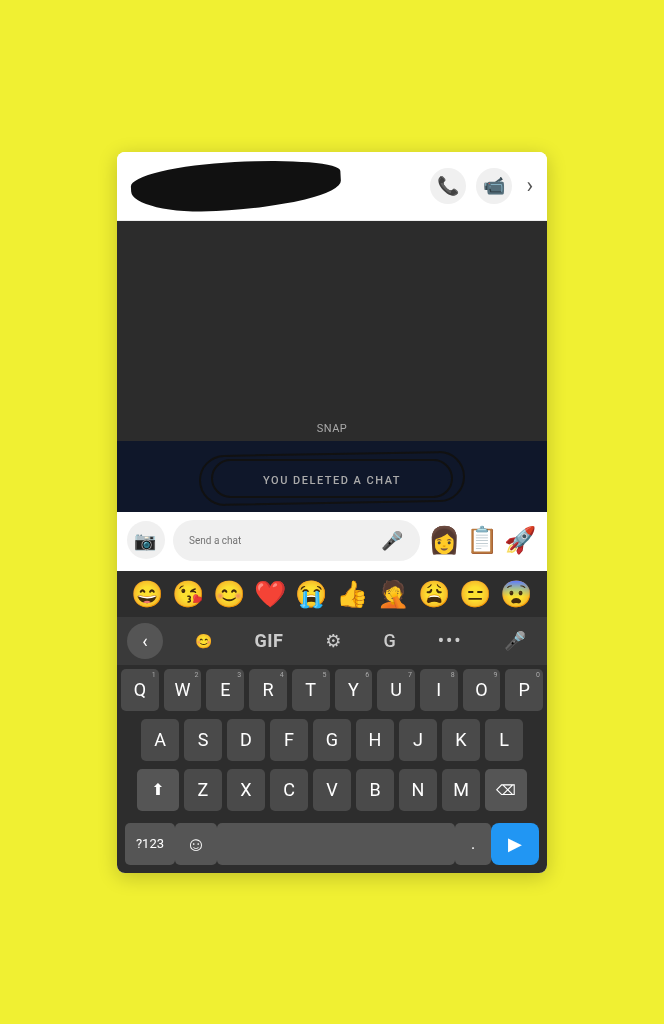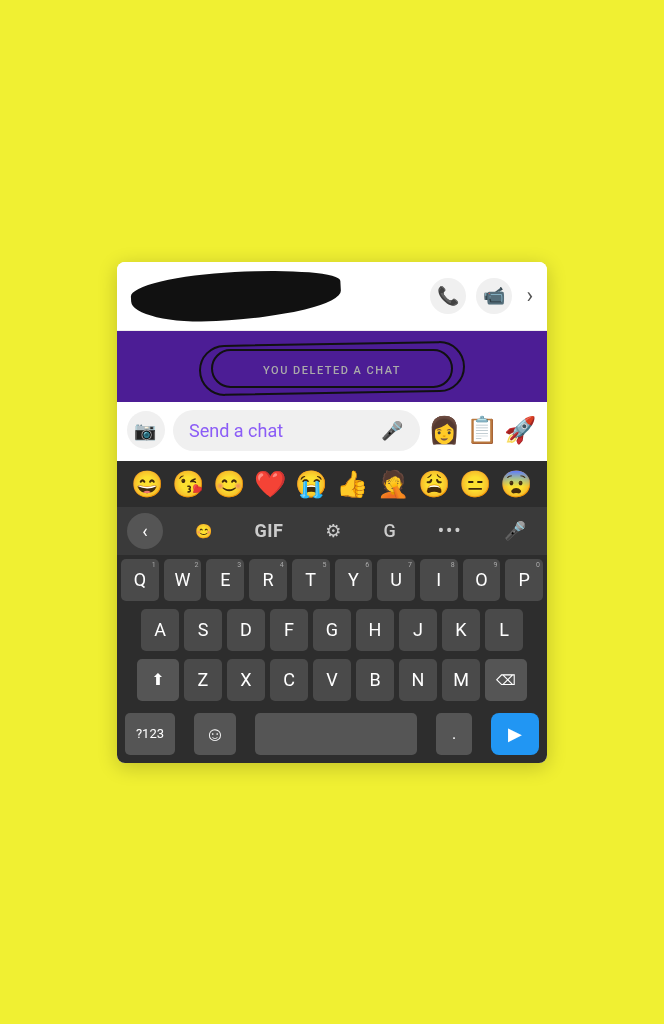--- a/index.html
+++ b/index.html
@@ -74,21 +74,21 @@
       position: absolute;
       bottom: 6px;
       left: 50%;
       transform: translateX(-50%);
       color: #aaa;
       font-size: 11px;
       letter-spacing: 0.5px;
     }
     
     .deleted-notice-area {
-      background: #4c1d95;
+      background: #0f172a;
       display: flex;
       justify-content: center;
       align-items: center;
       padding: 18px 0 14px;
       position: relative;
     }
     .deleted-oval {
       border: 2px solid #111;
       border-radius: 50px;
       padding: 8px 50px;
@@ -136,22 +136,22 @@
       flex: 1;
       background: #f0f0f0;
       border-radius: 24px;
       padding: 10px 16px;
       display: flex;
       align-items: center;
       justify-content: space-between;
       min-height: 40px;
     }
     .chat-input-placeholder {
-      color: #8b5cf6;
-      font-size: 18px;
+      color: #737373;
+      font-size: 10px;
     }
     .mic-icon {
       font-size: 18px;
       color: #666;
     }
     .action-icons {
       display: flex;
       align-items: center;
       gap: 6px;
     }
@@ -271,21 +271,21 @@
       background: #555;
       max-width: 42px;
       min-width: 42px;
       font-size: 14px;
     }
     
     .kb-bottom-row {
       display: flex;
       align-items: center;
       padding: 4px 4px 8px;
-      gap: 19px;
+      gap: 0;
     }
     .key-123 {
       background: #555;
       color: #fff;
       border-radius: 5px;
       height: 42px;
       display: flex;
       align-items: center;
       justify-content: center;
       font-size: 13px;
@@ -345,20 +345,23 @@
     <div class="header-name-area">
       <div class="header-scribble"></div>
     </div>
     <div class="header-icons">
       <div class="icon-circle">📞</div>
       <div class="icon-circle">📹</div>
       <div class="chevron-right">›</div>
     </div>
   </div>
 
+  <div class="chat-area">
+    <span class="snap-label">SNAP</span>
+  </div>
 
   <div class="deleted-notice-area">
     <div class="deleted-oval">
       <div class="deleted-oval-scribble"></div>
       <span class="deleted-text">YOU DELETED A CHAT</span>
     </div>
   </div>
 
   <div class="input-row">
     <div class="camera-btn">📷</div>

